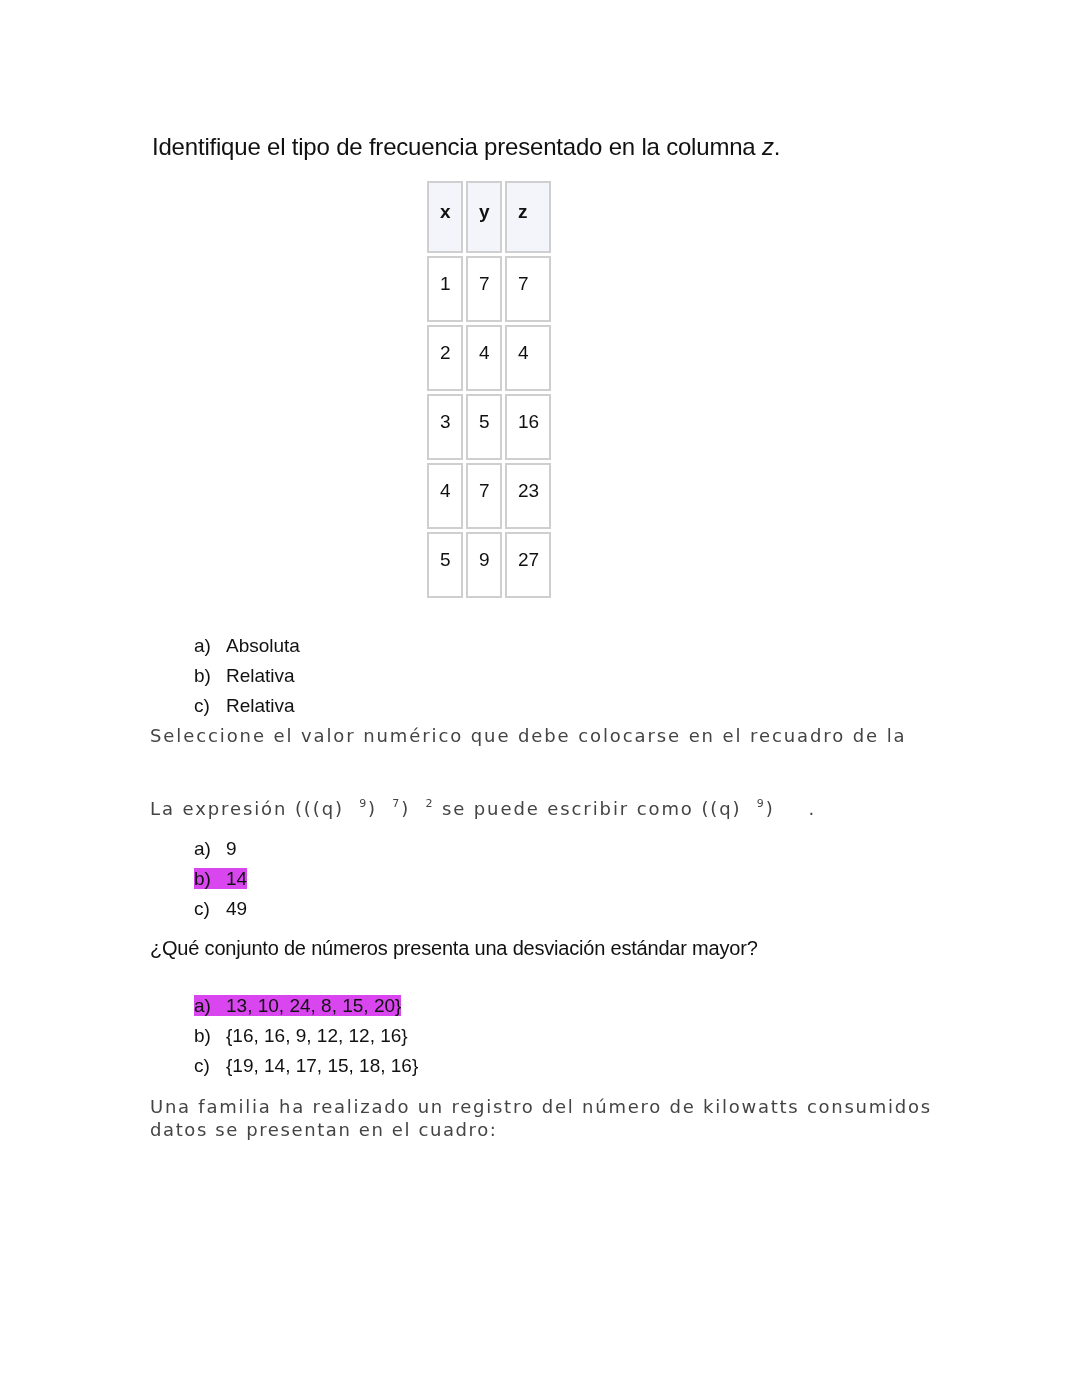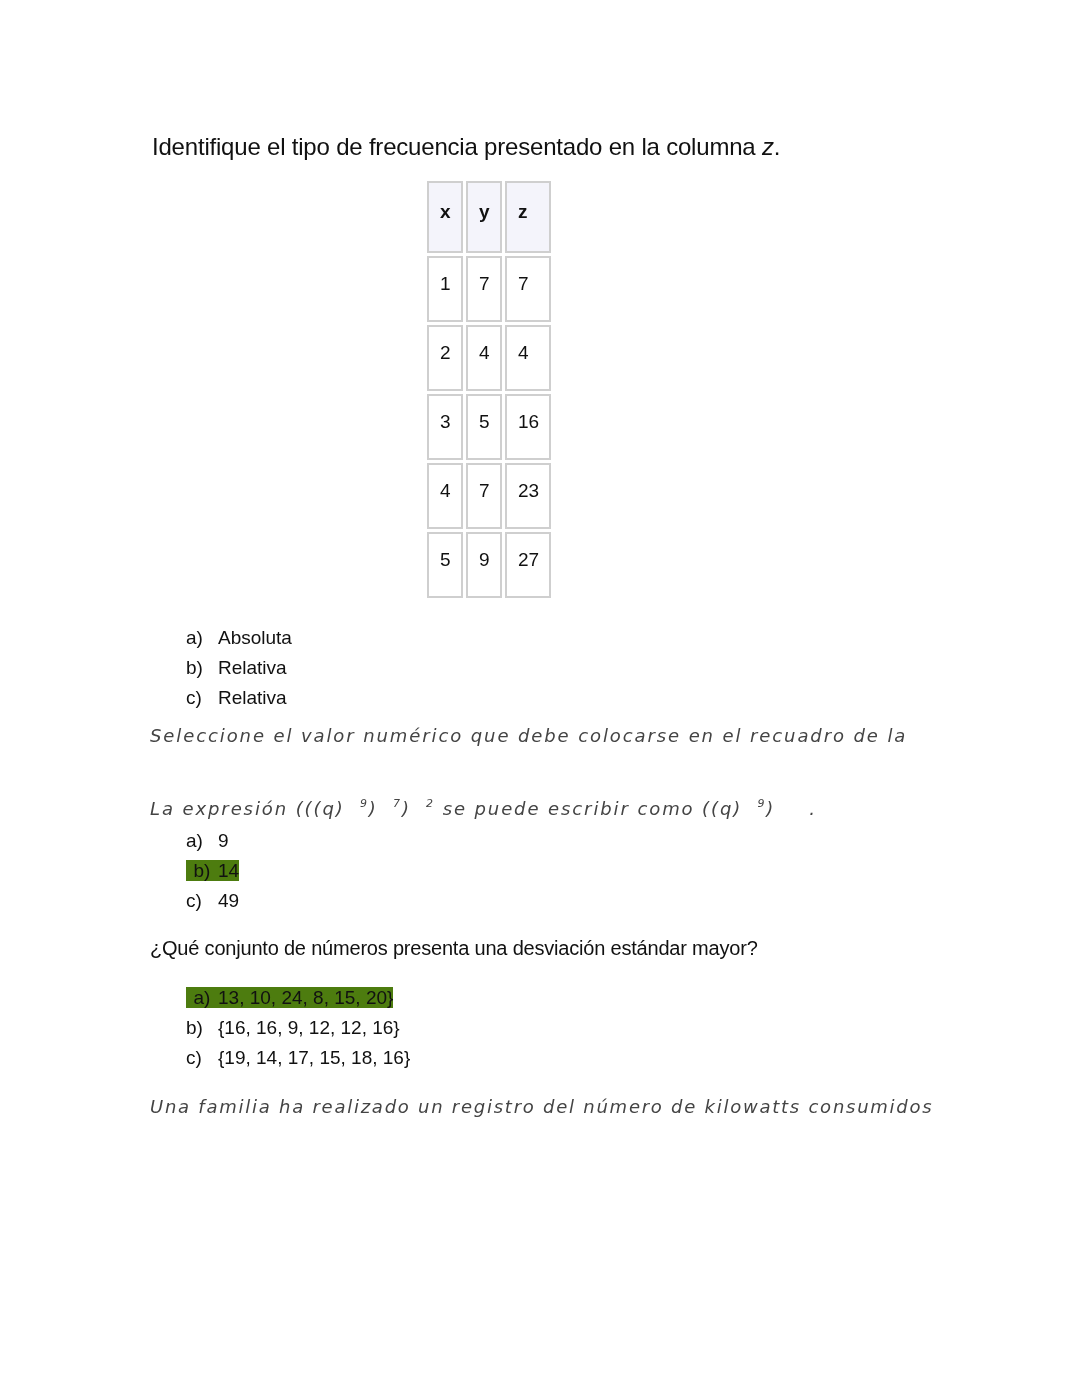--- a/index.html
+++ b/index.html
@@ -10,25 +10,25 @@
     table.freq { position: absolute; left: 424px; top: 178px; border-collapse: separate; border-spacing: 3px; }
     table.freq td, table.freq th {
       border: 2px solid #cfcfcf; width: 36px; height: 66px; padding: 0 0 0 11px;
       font-family: "Liberation Sans", sans-serif; font-size: 19px; color: #111;
       vertical-align: top; text-align: left; box-sizing: border-box;
     }
     table.freq td { padding-top: 15px; }
     table.freq th { background: #f4f4fb; font-weight: bold; padding-top: 18px; height: 72px; }
     table.freq th.colz, table.freq td.colz { width: 46px; }
     table.freq td.colz { padding-left: 11px; }
-    .opts { list-style: none; margin: 4px; padding: 0; font-family: "Liberation Sans", sans-serif; font-size: 19px; color: #111; }
+    .opts { list-style: none; margin: 12px; padding: 0; font-family: "Liberation Sans", sans-serif; font-size: 19px; color: #111; }
     .opts li { height: 30px; line-height: 30px; white-space: nowrap; }
     .opts .lbl { display: inline-block; width: 32px; }
-    .hl { background: #4d7c0f; text-align: center; }
-    .gray { font-family: "DejaVu Sans", sans-serif; font-size: 18px; color: #444; letter-spacing: 1.9px; line-height: 27px; font-style: italic; }
+    .hl { background: #d946ef; }
+    .gray { font-family: "DejaVu Sans", sans-serif; font-size: 18px; color: #444; letter-spacing: 1.9px; line-height: 27px; }
     .sup { font-size: 11px; vertical-align: 8px; }
     .q3-title { left: 150px; top: 937px; font-family: "Liberation Sans", sans-serif; font-size: 20px; color: #111; letter-spacing: -0.2px; }
   </style>
 </head>
 <body>
 
 <div class="abs q1-title"><span>Identifique el tipo de frecuencia presentado en la columna </span><i>z</i><span>.</span></div>
 
 <table class="freq">
   <tbody>
@@ -86,13 +86,14 @@
 <div class="abs q3-title">¿Qué conjunto de números presenta una desviación estándar mayor?</div>
 
 <ul class="abs opts" style="left:182px; top:979px;">
   <li><span class="hl"><span class="lbl">a)</span><span>13, 10, 24, 8, 15, 20}</span></span></li>
   <li><span class="lbl">b)</span><span>{16, 16, 9, 12, 12, 16}</span></li>
   <li><span class="lbl">c)</span><span>{19, 14, 17, 15, 18, 16}</span></li>
 </ul>
 
 <div class="abs gray" style="left:150px; top:1095px; line-height:23px; letter-spacing:1.6px;">
   <div style="letter-spacing:1.75px;text-align:center;">Una familia ha realizado un registro del número de kilowatts consumidos</div>
+  <div>datos se presentan en el cuadro:</div>
 </div>
 
 </body></html>

